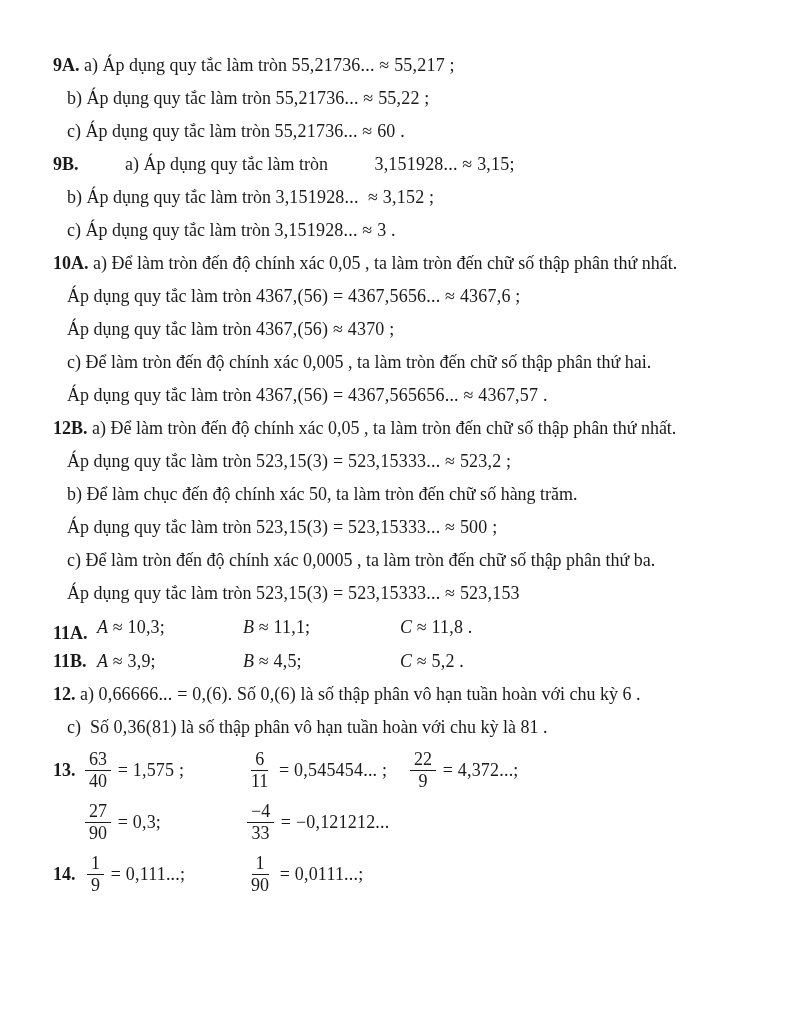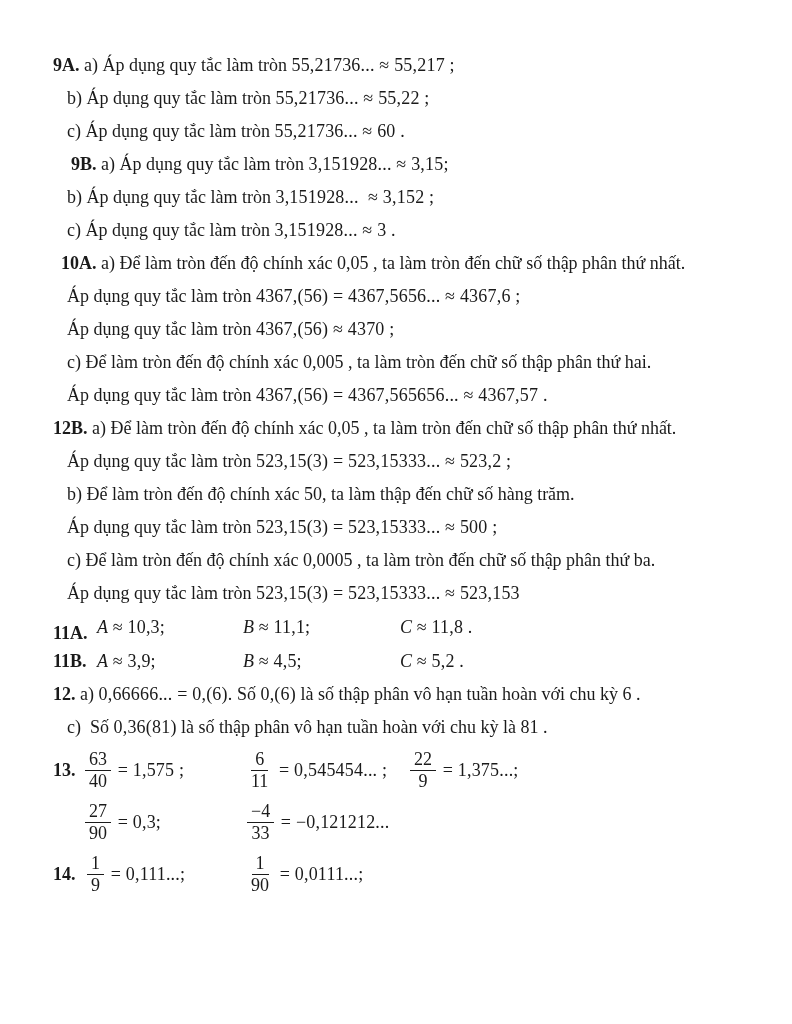--- a/index.html
+++ b/index.html
@@ -48,29 +48,29 @@
       <div class="line" style="height: 33px;">
         <span class="part" style="left: 53px;"><span class="seg b">9A.</span><span class="seg t"> a) Áp dụng quy tắc làm tròn </span><span class="seg m">55,21736... ≈ 55,217 ;</span></span>
       </div>
       <div class="line" style="height: 33px;">
         <span class="part" style="left: 67px;"><span class="seg t">b) Áp dụng quy tắc làm tròn </span><span class="seg m">55,21736... ≈ 55,22 ;</span></span>
       </div>
       <div class="line" style="height: 33px;">
         <span class="part" style="left: 67px;"><span class="seg t">c) Áp dụng quy tắc làm tròn </span><span class="seg m">55,21736... ≈ 60 .</span></span>
       </div>
       <div class="line" style="height: 33px;">
-        <span class="part" style="left: 71px;"><span class="seg b">9B.</span><span class="seg t"> a) Áp dụng quy tắc làm tròn </span><span class="seg m">3,151928... ≈ 3,15;</span></span>
+        <span class="part" style="left: 53px; gap: 42px;"><span class="seg b">9B.</span><span class="seg t"> a) Áp dụng quy tắc làm tròn </span><span class="seg m">3,151928... ≈ 3,15;</span></span>
       </div>
       <div class="line" style="height: 33px;">
         <span class="part" style="left: 67px;"><span class="seg t">b) Áp dụng quy tắc làm tròn </span><span class="seg m">3,151928...  ≈ 3,152 ;</span></span>
       </div>
       <div class="line" style="height: 33px;">
         <span class="part" style="left: 67px;"><span class="seg t">c) Áp dụng quy tắc làm tròn </span><span class="seg m">3,151928... ≈ 3 .</span></span>
       </div>
-      <div class="line" style="height: 33px; margin-left: 8px;">
+      <div class="line" style="height: 33px;">
         <span class="part" style="left: 53px;"><span class="seg b">10A.</span><span class="seg t"> a) Để làm tròn đến độ chính xác 0,05 , ta làm tròn đến chữ số thập phân thứ nhất.</span></span>
       </div>
       <div class="line" style="height: 33px;">
         <span class="part" style="left: 67px;"><span class="seg t">Áp dụng quy tắc làm tròn </span><span class="seg m">4367,(56) = 4367,5656... ≈ 4367,6 ;</span></span>
       </div>
       <div class="line" style="height: 33px;">
         <span class="part" style="left: 67px;"><span class="seg t">Áp dụng quy tắc làm tròn </span><span class="seg m">4367,(56) ≈ 4370 ;</span></span>
       </div>
       <div class="line" style="height: 33px;">
         <span class="part" style="left: 67px;"><span class="seg t">c) Để làm tròn đến độ chính xác 0,005 , ta làm tròn đến chữ số thập phân thứ hai.</span></span>
@@ -78,21 +78,21 @@
       <div class="line" style="height: 33px;">
         <span class="part" style="left: 67px;"><span class="seg t">Áp dụng quy tắc làm tròn </span><span class="seg m">4367,(56) = 4367,565656... ≈ 4367,57 .</span></span>
       </div>
       <div class="line" style="height: 33px;">
         <span class="part" style="left: 53px;"><span class="seg b">12B.</span><span class="seg t"> a) Để làm tròn đến độ chính xác 0,05 , ta làm tròn đến chữ số thập phân thứ nhất.</span></span>
       </div>
       <div class="line" style="height: 33px;">
         <span class="part" style="left: 67px;"><span class="seg t">Áp dụng quy tắc làm tròn </span><span class="seg m">523,15(3) = 523,15333... ≈ 523,2 ;</span></span>
       </div>
       <div class="line" style="height: 33px;">
-        <span class="part" style="left: 67px;"><span class="seg t">b) Để làm tròn đến độ chính xác 50, ta làm thập đến chữ số hàng trăm.</span></span>
+        <span class="part" style="left: 67px;"><span class="seg t">b) Để làm chục đến độ chính xác 50, ta làm tròn đến chữ số hàng trăm.</span></span>
       </div>
       <div class="line" style="height: 33px;">
         <span class="part" style="left: 67px;"><span class="seg t">Áp dụng quy tắc làm tròn </span><span class="seg m">523,15(3) = 523,15333... ≈ 500 ;</span></span>
       </div>
       <div class="line" style="height: 33px;">
         <span class="part" style="left: 67px;"><span class="seg t">c) Để làm tròn đến độ chính xác 0,0005 , ta làm tròn đến chữ số thập phân thứ ba.</span></span>
       </div>
       <div class="line" style="height: 33px;">
         <span class="part" style="left: 67px;"><span class="seg t">Áp dụng quy tắc làm tròn </span><span class="seg m">523,15(3) = 523,15333... ≈ 523,153</span></span>
       </div>
@@ -111,21 +111,21 @@
       <div class="line" style="height: 33px;">
         <span class="part" style="left: 53px;"><span class="seg b">12.</span><span class="seg t"> a) </span><span class="seg m">0,66666... = 0,(6).</span><span class="seg t"> Số </span><span class="seg m">0,(6)</span><span class="seg t"> là số thập phân vô hạn tuần hoàn với chu kỳ 6 .</span></span>
       </div>
       <div class="line" style="height: 33px;">
         <span class="part" style="left: 67px;"><span class="seg t">c) </span><span class="seg t"> Số </span><span class="seg m">0,36(81)</span><span class="seg t"> là số thập phân vô hạn tuần hoàn với chu kỳ là 81 .</span></span>
       </div>
       <div class="line" style="height: 52px;">
         <span class="part" style="left: 53px;"><span class="seg b">13.</span></span>
         <span class="part" style="left: 83px;"><span class="frac"><span class="num">63</span><span class="den">40</span></span><span class="seg m"> = 1,575 ;</span></span>
         <span class="part" style="left: 245px;"><span class="frac"><span class="num">6</span><span class="den">11</span></span><span class="seg m"> = 0,545454... ;</span></span>
-        <span class="part" style="left: 408px;"><span class="frac"><span class="num">22</span><span class="den">9</span></span><span class="seg m"> = 1,375...;</span></span>
+        <span class="part" style="left: 408px;"><span class="frac"><span class="num">22</span><span class="den">9</span></span><span class="seg m"> = 4,372...;</span></span>
       </div>
       <div class="line" style="height: 52px;">
         <span class="part" style="left: 83px;"><span class="frac"><span class="num">27</span><span class="den">90</span></span><span class="seg m"> = 0,3;</span></span>
         <span class="part" style="left: 245px;"><span class="frac"><span class="num">−4</span><span class="den">33</span></span><span class="seg m"> = −0,121212...</span></span>
       </div>
       <div class="line" style="height: 52px;">
         <span class="part" style="left: 53px;"><span class="seg b">14.</span></span>
         <span class="part" style="left: 85px;"><span class="frac"><span class="num">1</span><span class="den">9</span></span><span class="seg m"> = 0,111...;</span></span>
         <span class="part" style="left: 245px;"><span class="frac"><span class="num">1</span><span class="den">90</span></span><span class="seg m"> = 0,0111...;</span></span>
       </div>

